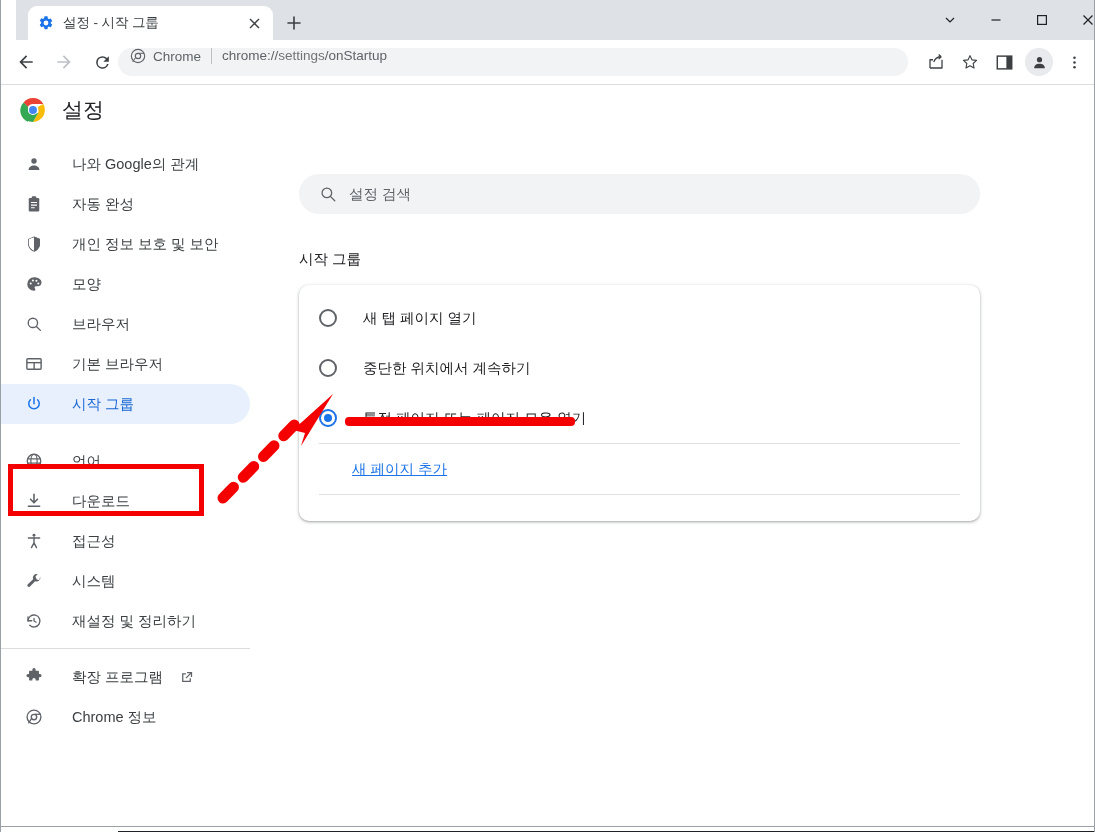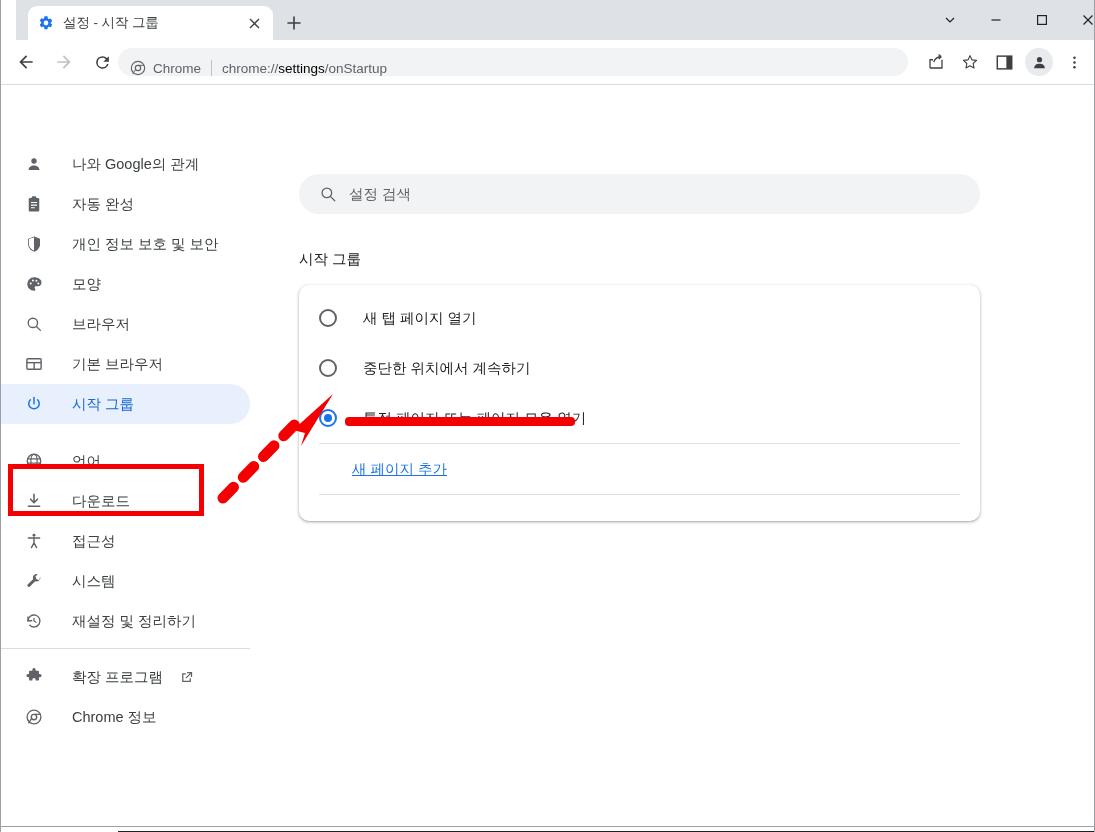--- a/index.html
+++ b/index.html
@@ -125,21 +125,21 @@
   .nav-btn svg { display: block; }
 
   .omnibox {
     position: absolute;
     left: 118px; top: 8px;
     width: 790px;
     height: 28px;
     background: #f1f3f4;
     border-radius: 14px;
     display: flex;
-    align-items: flex-end;
+    align-items: flex-start;
     padding: 0 12px;
     box-sizing: border-box;
   }
   .omnibox-chip {
     display: flex;
     align-items: center;
     flex: 0 0 auto;
   }
   .omnibox-chip-icon { width: 16px; height: 16px; display:block; margin-right: 7px;}
   .omnibox-chip-label {
@@ -151,21 +151,21 @@
     height: 16px;
     background: #bdc1c6;
     margin: 0 10px;
     flex: 0 0 auto;
   }
   .omnibox-url {
     font-size: 13.5px;
     color: #5f6368;
     white-space: nowrap;
   }
-  .omnibox-url .strong { color: #000000; }
+  .omnibox-url .strong { color: #737373; }
 
   .toolbar-right {
     position: absolute;
     right: 4px; top: 6px;
     display: flex;
     align-items: center;
   }
   .tb-icon {
     width: 32px; height: 32px;
     display: flex;
@@ -533,20 +533,34 @@
           <circle cx="12" cy="5.2" r="1.8" fill="#3c4043"></circle>
           <circle cx="12" cy="12" r="1.8" fill="#3c4043"></circle>
           <circle cx="12" cy="18.8" r="1.8" fill="#3c4043"></circle>
         </svg>
       </div>
     </div>
   </div>
 
   <div class="page">
 
+    <div class="settings-header">
+      <div class="brand">
+        <svg class="brand-logo" viewBox="0 0 48 48">
+          <circle cx="24" cy="24" r="22" fill="#ffffff"></circle>
+          <path d="M24 2a22 22 0 0 1 19.05 11H24a11 11 0 0 0-9.53 5.5L6.4 10.4A21.95 21.95 0 0 1 24 2z" fill="#ea4335"></path>
+          <path d="M6.4 10.4l8.07 8.1A11 11 0 0 0 20.6 34.7l-6.3 10.9A22 22 0 0 1 6.4 10.4z" fill="#34a853" transform="rotate(0 24 24)"></path>
+          <path d="M43.05 13A22 22 0 0 1 24 46l9.5-16.45A11 11 0 0 0 34 24a11 11 0 0 0-1.47-5.5L43.05 13z" fill="#fbbc05"></path>
+          <path d="M6.4 10.4A22 22 0 0 0 24 46l9.5-16.45H24a11 11 0 0 1-9.53-11.05L6.4 10.4z" fill="#34a853"></path>
+          <circle cx="24" cy="24" r="9.4" fill="#ffffff"></circle>
+          <circle cx="24" cy="24" r="7.3" fill="#4285f4"></circle>
+        </svg>
+        <span class="brand-title">설정</span>
+      </div>
+    </div>
 
     <div class="search-wrap">
       <svg class="search-icon" width="18" height="18" viewBox="0 0 24 24">
         <circle cx="10.5" cy="10.5" r="6.4" fill="none" stroke="#5f6368" stroke-width="1.7"></circle>
         <path d="M15.2 15.2 L21 21" stroke="#5f6368" stroke-width="1.7" stroke-linecap="round"></path>
       </svg>
       <input class="search-input" type="text" placeholder="설정 검색" style="">
     </div>
 
     <div class="sidebar">

